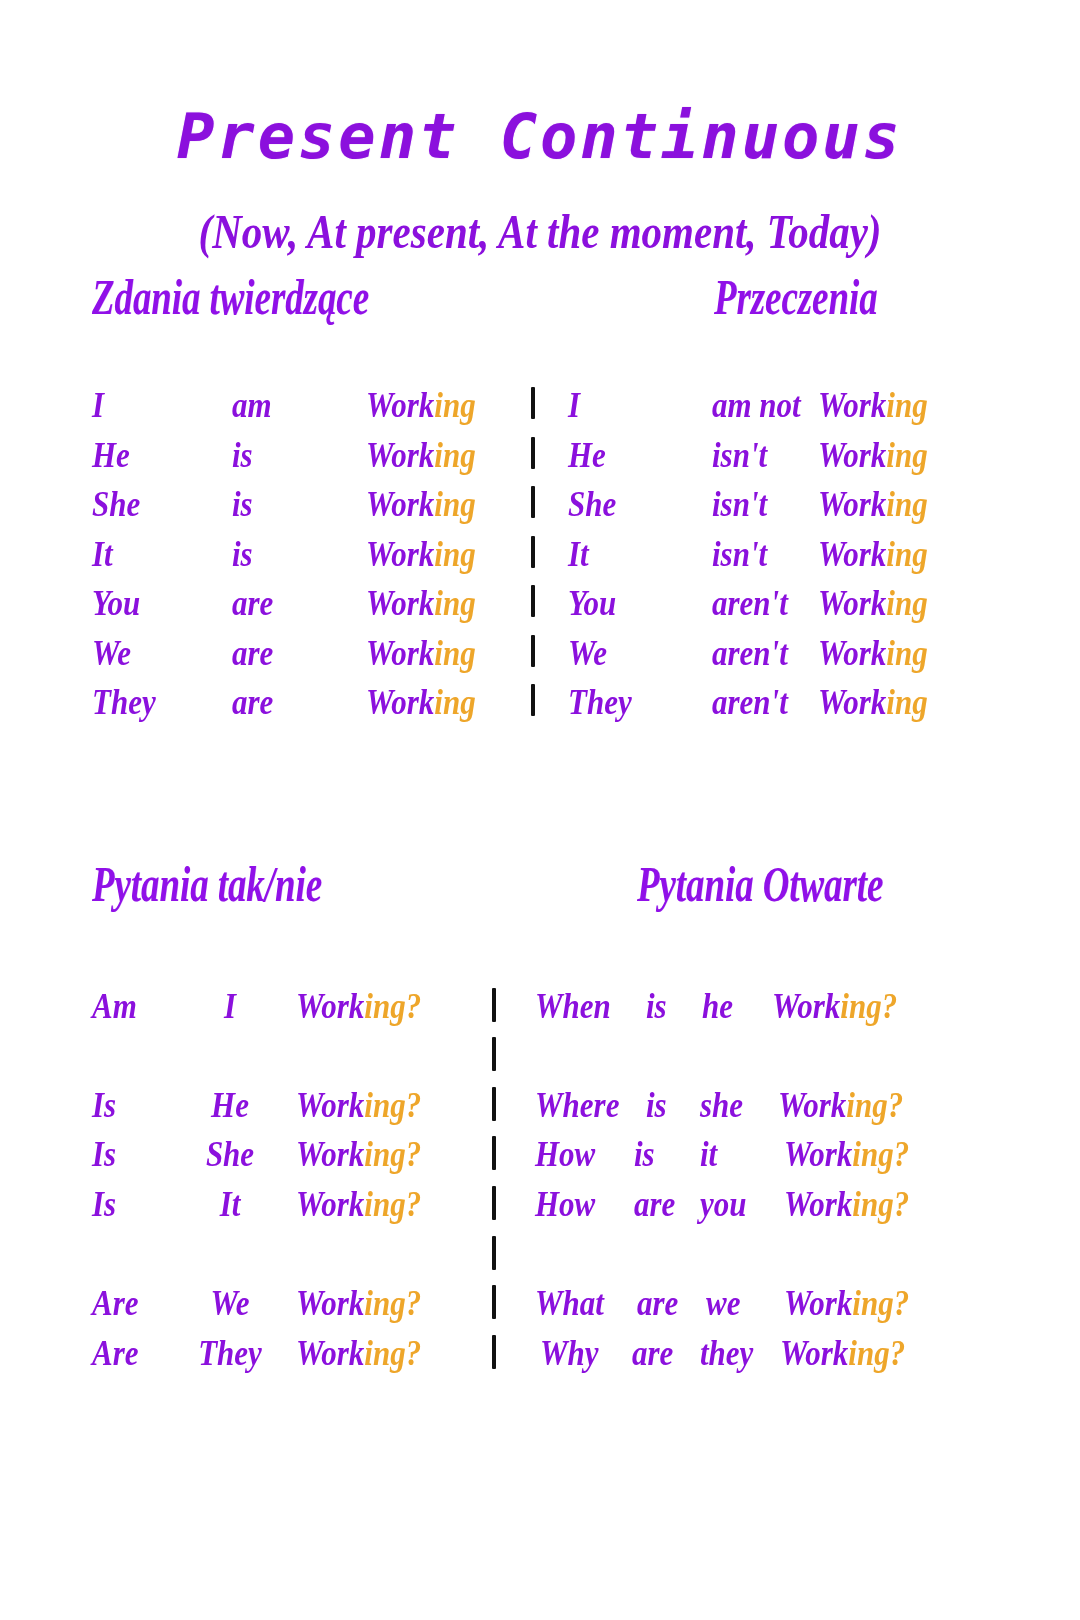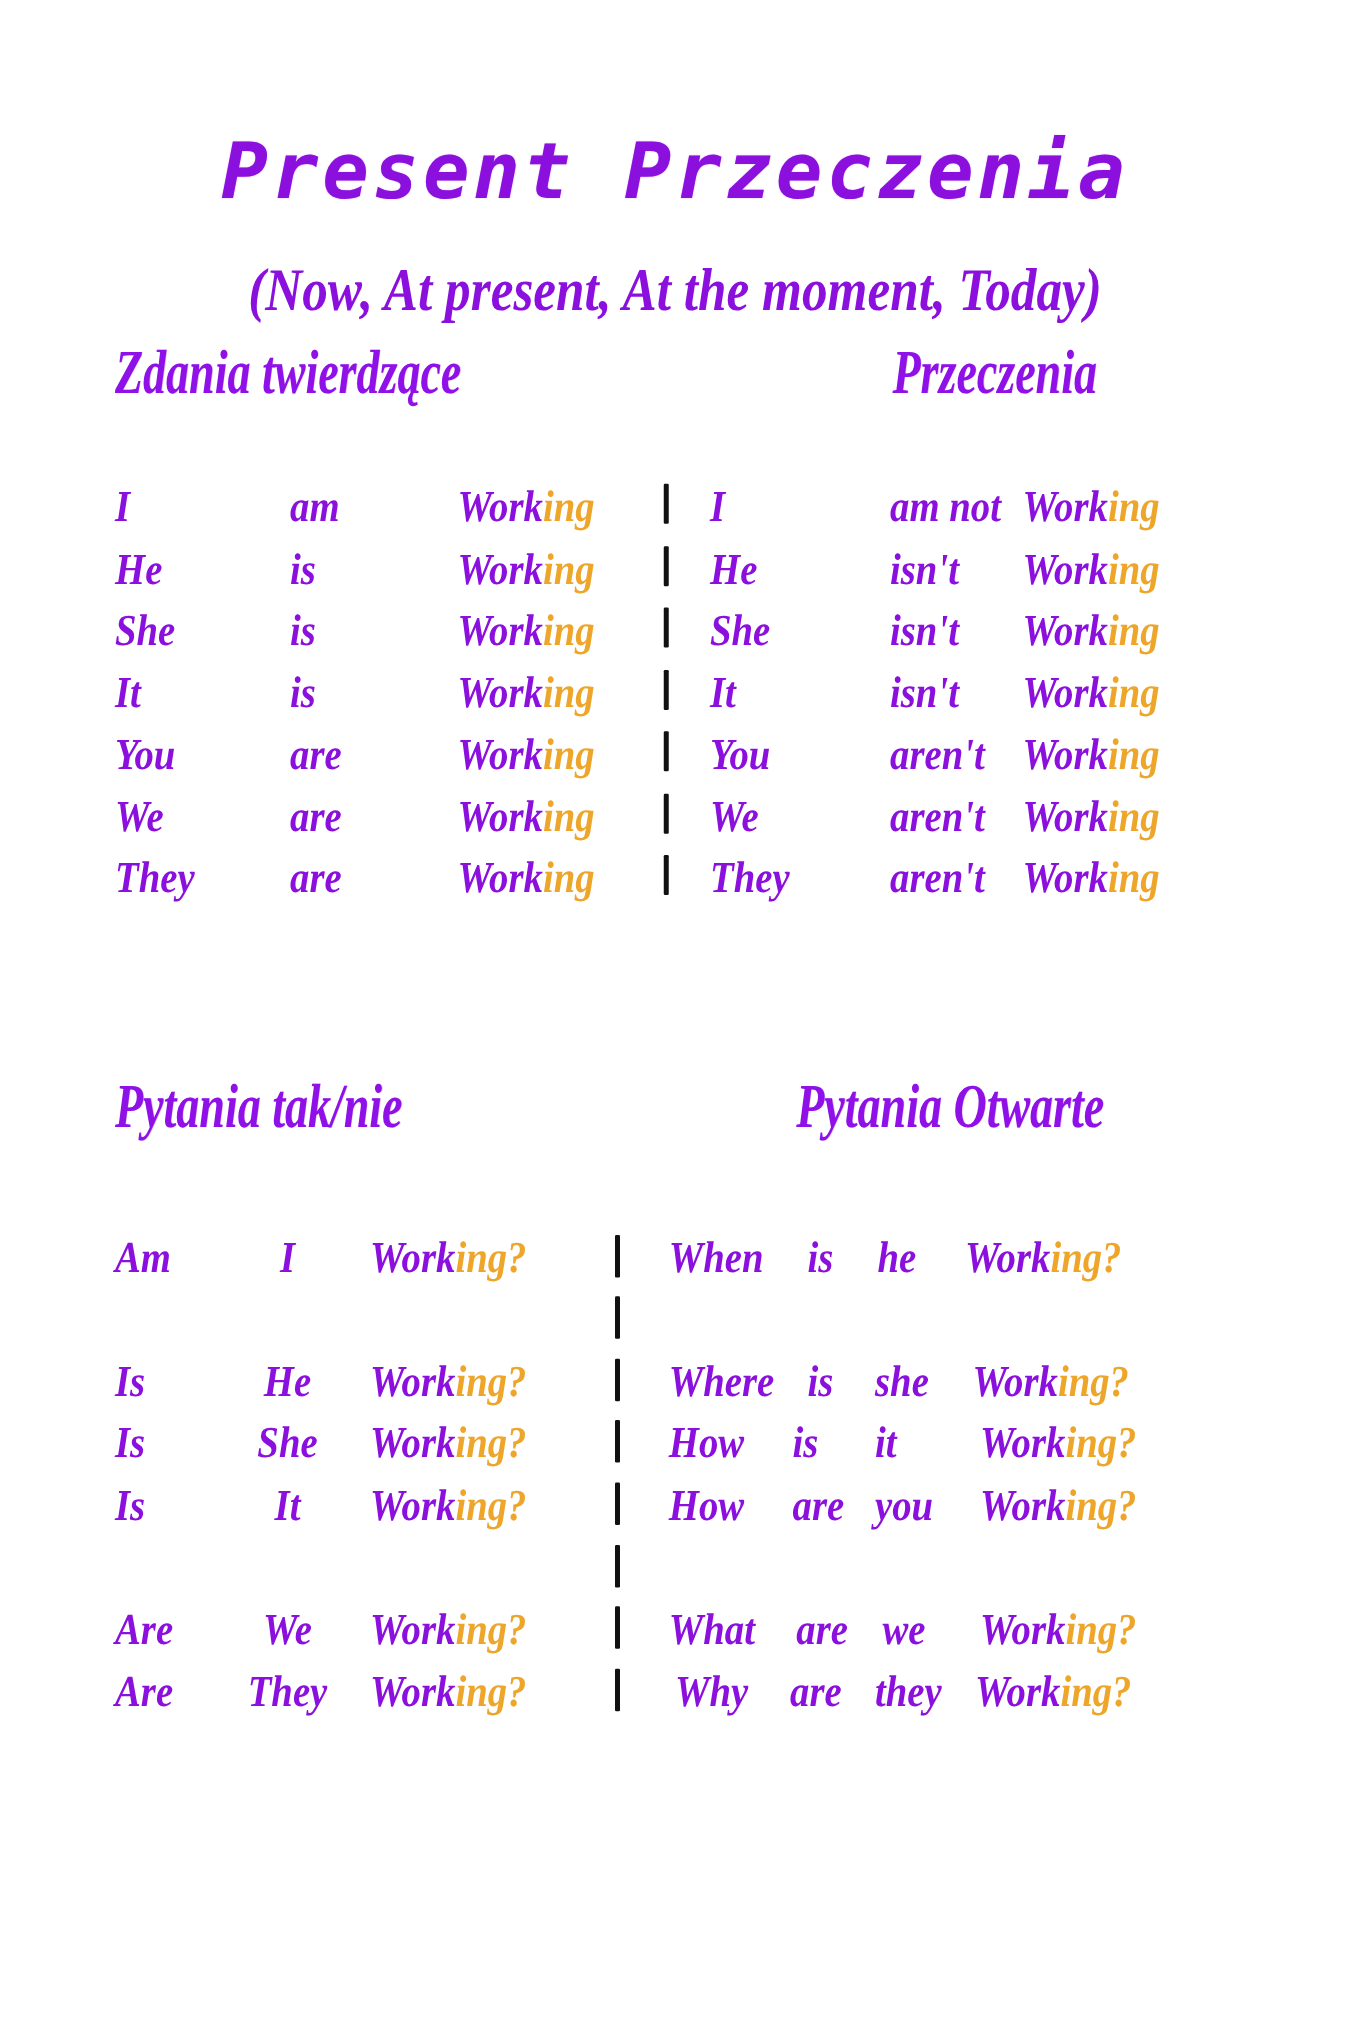--- a/index.html
+++ b/index.html
@@ -84,21 +84,21 @@
   .divider {
     position: absolute;
     width: 4px;
     background: #111111;
     border-radius: 1px;
   }
 </style>
 </head>
 <body>
 
-<div class="title">Present Przeczenia</div>
+<div class="title">Present Continuous</div>
 <div class="subtitle">(Now, At present, At the moment, Today)</div>
 
 <div class="sec-head" id="head-affirm">Zdania twierdzące</div>
 <div class="sec-head" id="head-neg">Przeczenia</div>
 <div class="sec-head" id="head-yesno">Pytania tak/nie</div>
 <div class="sec-head" id="head-open">Pytania Otwarte</div>
 
 <div id="upper-affirmative">
     <div class="cell" style="left: 92px; top: 385px;">I</div>
     <div class="cell" style="left: 232px; top: 385px;">am</div>

